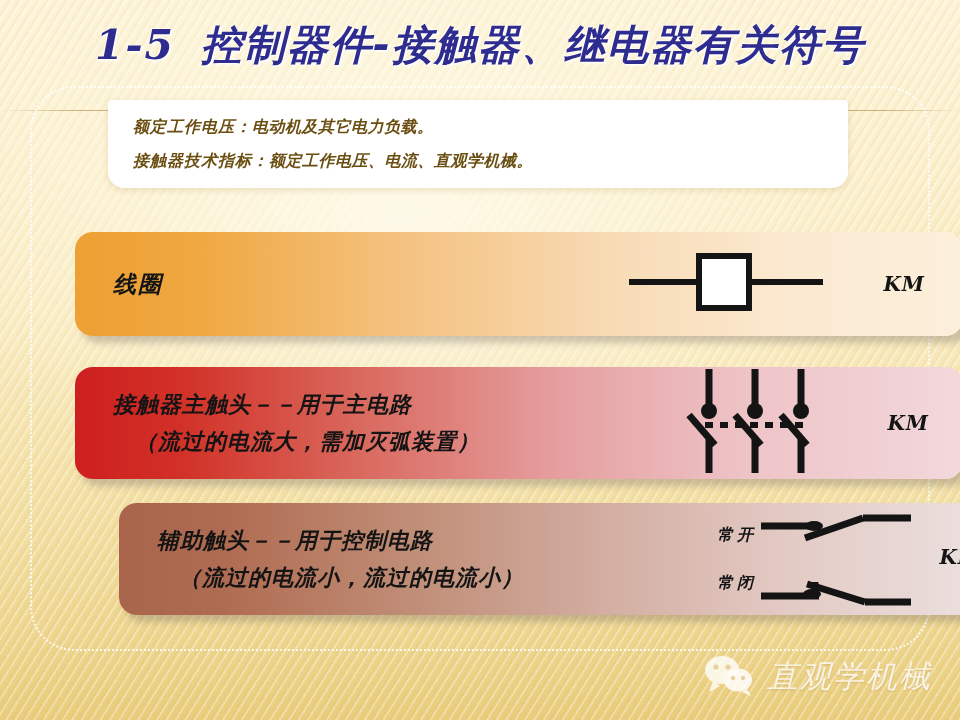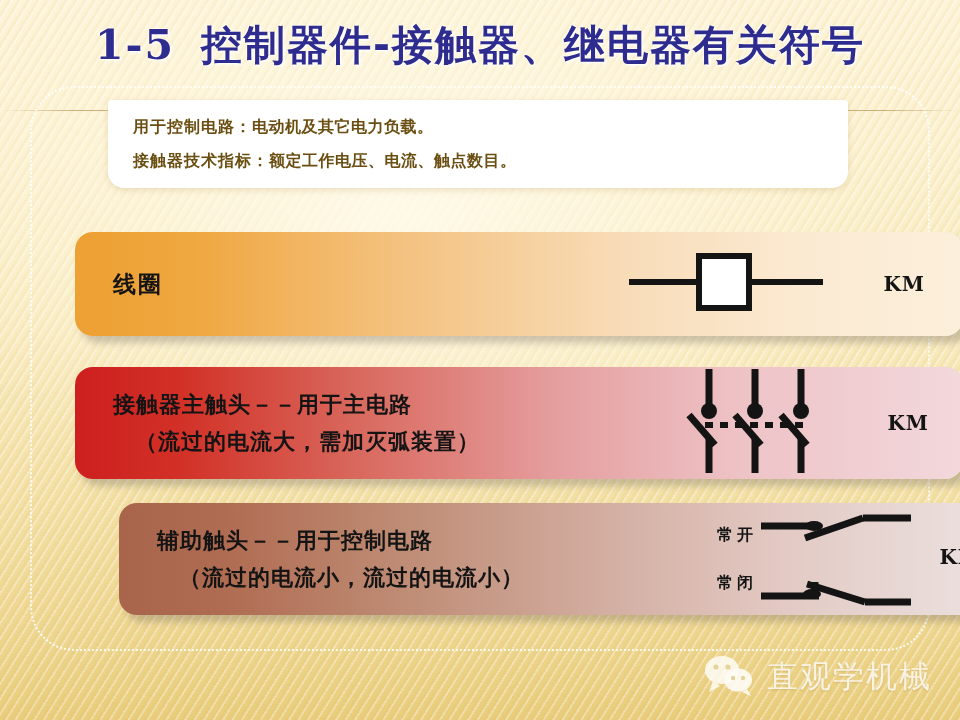--- a/index.html
+++ b/index.html
@@ -24,20 +24,21 @@
     height: 720px;
     background:
       linear-gradient(180deg,
         #fdf4d8 0%,
         #fcf1cf 22%,
         #f9ebbf 45%,
         #f3e0a5 70%,
         #eed68f 88%,
         #e9cd7c 100%);
     overflow: hidden;
+    font-style: italic;
   }
 
   #stripes {
     position: absolute;
     inset: 0;
     background-image: repeating-linear-gradient(
       -58deg,
       rgba(255,255,255,0.55) 0px,
       rgba(255,255,255,0.55) 2px,
       rgba(214,178,96,0.16) 2px,
@@ -221,24 +222,24 @@
   <div id="title-rule"></div>
 
   <div id="title">
     <span class="num">1-5</span><span>控制器件-接触器、继电器有关符号</span>
   </div>
 
   <div id="dotted-frame"></div>
 
   <div id="info-box">
     <div class="info-line">
-      <span class="lbl">用于控制电路：</span><span>电动机及其它电力负载。</span>
+      <span class="lbl">额定工作电压：</span><span>电动机及其它电力负载。</span>
     </div>
     <div class="info-line">
-      <span class="lbl">接触器技术指标：</span><span>额定工作电压、电流、触点数目。</span>
+      <span class="lbl">接触器技术指标：</span><span>额定工作电压、电流、直观学机械。</span>
     </div>
   </div>
 
   <div class="bar" id="bar-coil">
     <div class="bar-label" id="coil-label">线圈</div>
 
     <div class="sym" id="sym-coil">
       <svg width="208" height="64" viewBox="0 0 208 64">
         <line x1="2" y1="32" x2="72" y2="32" stroke="#141414" stroke-width="6"></line>
         <rect x="72" y="6" width="50" height="52" fill="#ffffff" stroke="#141414" stroke-width="6"></rect>

